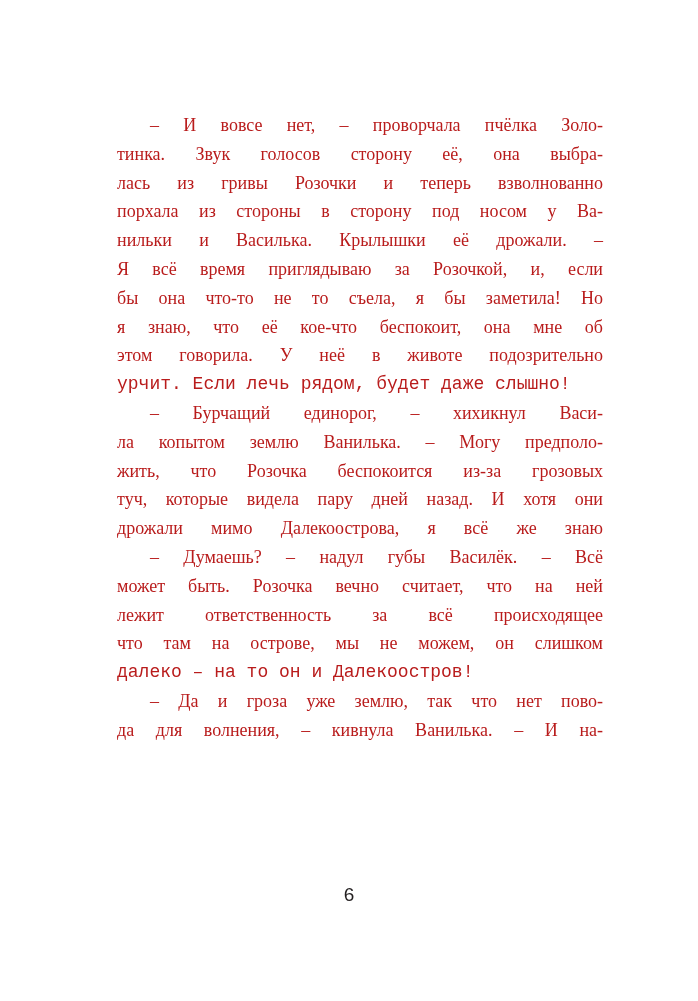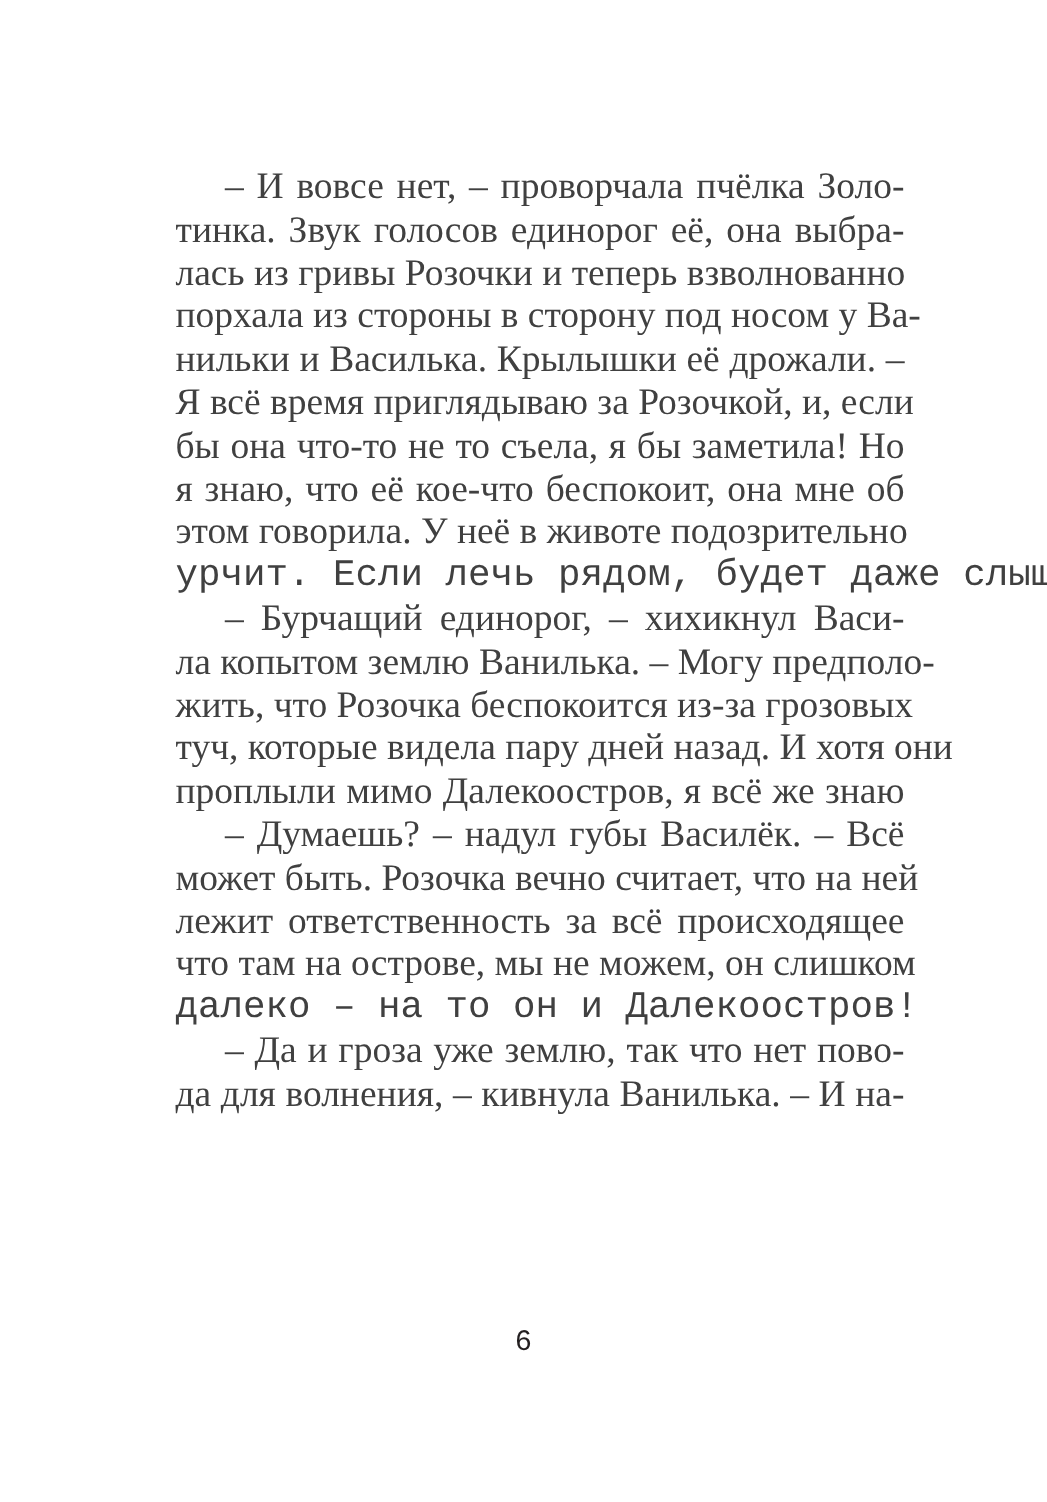--- a/index.html
+++ b/index.html
@@ -3,54 +3,54 @@
 <meta charset="utf-8">
 <style>
   html, body { margin: 0; padding: 0; }
   body {
     width: 698px; height: 1001px; background: #ffffff; position: relative;
     overflow: hidden;
   }
   .page {
     position: absolute; left: 117px; top: 111px; width: 486px;
     font-family: "Liberation Serif", "DejaVu Serif", serif;
-    font-size: 25px; line-height: 28.8px; color: #404040;
+    font-size: 18px; line-height: 28.8px; color: #b91c1c;
   }
   .line {
     display: block; height: 28.8px; white-space: nowrap;
     text-align: justify; text-align-last: justify;
   }
   .line.indent { padding-left: 33px; }
   .line.last { text-align-last: left; font-family: Liberation Mono, monospace; }
   .page-number {
     position: absolute; left: 0; width: 698px; top: 884px;
     text-align: center;
     font-family: "Liberation Sans", "DejaVu Sans", sans-serif;
     font-size: 19px; color: #231f20;
   }
 </style>
 </head>
 <body>
 
 <div class="page" id="page-body">
     <span class="line indent">– И вовсе нет, – проворчала пчёлка Золо-</span>
-    <span class="line">тинка. Звук голосов единорог её, она выбра-</span>
+    <span class="line">тинка. Звук голосов сторону её, она выбра-</span>
     <span class="line">лась из гривы Розочки и теперь взволнованно</span>
     <span class="line">порхала из стороны в сторону под носом у Ва-</span>
     <span class="line">нильки и Василька. Крылышки её дрожали. –</span>
     <span class="line">Я всё время приглядываю за Розочкой, и, если</span>
     <span class="line">бы она что-то не то съела, я бы заметила! Но</span>
     <span class="line">я знаю, что её кое-что беспокоит, она мне об</span>
     <span class="line">этом говорила. У неё в животе подозрительно</span>
     <span class="line last">урчит. Если лечь рядом, будет даже слышно!</span>
     <span class="line indent">– Бурчащий единорог, – хихикнул Васи-</span>
     <span class="line">ла копытом землю Ванилька. – Могу предполо-</span>
     <span class="line">жить, что Розочка беспокоится из-за грозовых</span>
     <span class="line">туч, которые видела пару дней назад. И хотя они</span>
-    <span class="line">проплыли мимо Далекоостров, я всё же знаю</span>
+    <span class="line">дрожали мимо Далекоострова, я всё же знаю</span>
     <span class="line indent">– Думаешь? – надул губы Василёк. – Всё</span>
     <span class="line">может быть. Розочка вечно считает, что на ней</span>
     <span class="line">лежит ответственность за всё происходящее</span>
     <span class="line">что там на острове, мы не можем, он слишком</span>
     <span class="line last">далеко – на то он и Далекоостров!</span>
     <span class="line indent">– Да и гроза уже землю, так что нет пово-</span>
     <span class="line">да для волнения, – кивнула Ванилька. – И на-</span>
   </div>
 <div class="page-number">6</div>
 

